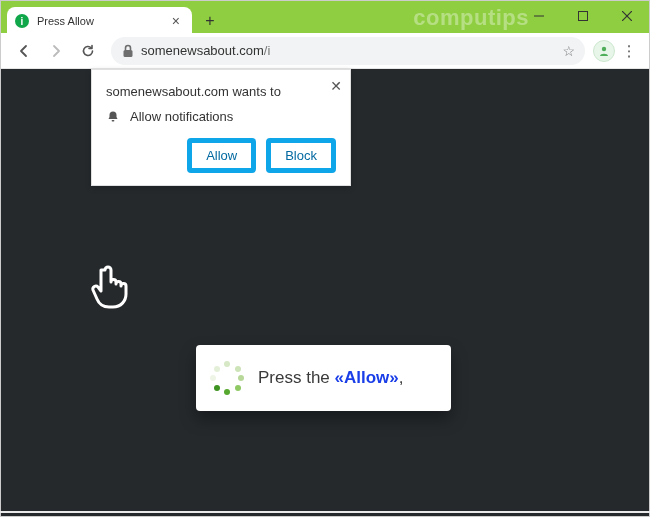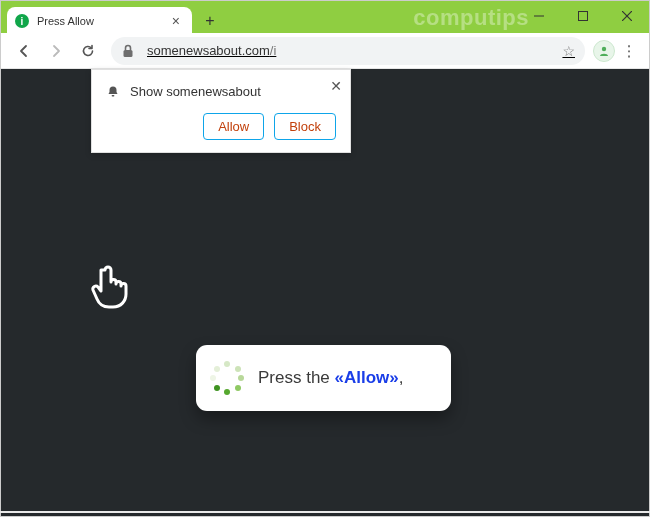--- a/index.html
+++ b/index.html
@@ -15,40 +15,40 @@
     .new-tab { width: 24px; height: 24px; margin-top: 8px; margin-left: 6px; display: flex; align-items: center; justify-content: center; color: #333; font-size: 16px; font-weight: 300; }
 
     .watermark { position: absolute; right: 120px; top: 4px; color: rgba(255,255,255,0.35); font-size: 22px; font-weight: 700; letter-spacing: 0.5px; pointer-events: none; }
 
     .win-controls { position: absolute; right: 0; top: 0; display: flex; }
     .win-btn { width: 44px; height: 30px; display: flex; align-items: center; justify-content: center; color: #333; font-size: 11px; }
 
     .toolbar { height: 36px; background: #fff; display: flex; align-items: center; padding: 0 8px; gap: 2px; border-bottom: 1px solid #e6e6e6; }
     .nav-icon { width: 30px; height: 30px; display: flex; align-items: center; justify-content: center; color: #666; }
     .nav-icon.disabled { color: #bbb; }
-    .omnibox { flex: 1; height: 28px; background: #f1f3f4; border-radius: 14px; display: flex; align-items: center; padding: 0 10px; gap: 12px; margin: 0 6px; text-decoration: underline; }
+    .omnibox { flex: 1; height: 28px; background: #f1f3f4; border-radius: 14px; display: flex; align-items: center; padding: 0 10px; gap: 6px; margin: 0 6px; }
     .lock { width: 14px; height: 14px; display: flex; align-items: center; justify-content: center; color: #616161; }
     .url { font-size: 13px; color: #333; flex: 1; }
     .url .path { color: #777; }
     .star { color: #777; font-size: 14px; }
     .avatar { width: 22px; height: 22px; border-radius: 50%; background: #e8f5e9; border: 1px solid #cde8cf; display: flex; align-items: center; justify-content: center; font-size: 12px; }
     .menu-dots { width: 24px; height: 30px; display: flex; align-items: center; justify-content: center; color: #555; font-size: 15px; }
 
     .content { flex: 1; background: #25292c; position: relative; }
 
     .perm-popup { position: absolute; left: 90px; top: 0; width: 260px; background: #fff; border: 1px solid #e0e0e0; box-shadow: 0 2px 6px rgba(0,0,0,0.18); padding: 14px 14px 12px 14px; font-size: 13px; }
     .perm-title { color: #333; font-size: 13px; margin-bottom: 10px; }
     .perm-row { display: flex; align-items: center; gap: 10px; color: #333; margin-bottom: 14px; }
     .perm-close { position: absolute; right: 8px; top: 8px; color: #555; font-size: 14px; }
     .perm-actions { display: flex; justify-content: flex-end; gap: 10px; }
-    .perm-btn { border: 1px solid #0ea5e9; background: #fff; color: #c2410c; padding: 5px 14px; border-radius: 4px; font-size: 13px; }
+    .perm-btn { border: 5px solid #0ea5e9; background: #fff; color: #0369a1; padding: 5px 14px; border-radius: 4px; font-size: 13px; }
 
     .cursor-hand { position: absolute; left: 88px; top: 195px; color: #fff; }
 
-    .press-card { position: absolute; left: 195px; top: 276px; width: 255px; background: #fff; border-radius: 11px; box-shadow: 0 8px 16px rgba(0,0,0,0.35); padding: 16px 16px 16px 14px; display: flex; align-items: center; gap: 14px; }
+    .press-card { position: absolute; left: 195px; top: 276px; width: 255px; background: #fff; border-radius: 4px; box-shadow: 0 8px 16px rgba(0,0,0,0.35); padding: 16px 16px 16px 14px; display: flex; align-items: center; gap: 14px; }
     .spinner { width: 34px; height: 34px; position: relative; }
     .spinner .dot { width: 6px; height: 6px; border-radius: 50%; position: absolute; }
     .press-text { font-size: 17px; color: #3a3a3a; line-height: 1.35; }
     .press-text .strong { color: #1a3ee8; font-weight: 700; }
 
     .footer-line { position: absolute; left: 0; right: 0; bottom: 4px; height: 2px; background: #e9e9e9; }
   </style>
 </head>
 <body>
 
@@ -115,26 +115,27 @@
           <path d="M3 12 C3 9 11 9 11 12 Z" fill="#4fae5a"></path>
         </svg>
     </div>
     <div class="menu-dots">⋮</div>
   </div>
 
   <div class="content">
 
     <div class="perm-popup">
       <div class="perm-close">✕</div>
+      <div class="perm-title">somenewsabout.com wants to</div>
       <div class="perm-row">
         <svg width="14" height="14" viewBox="0 0 14 14">
             <path d="M7 1.5 a3.5 3.5 0 0 1 3.5 3.5 v2 l1 2 H2.5 l1-2 v-2 A3.5 3.5 0 0 1 7 1.5 Z" fill="#555"></path>
             <rect x="5.6" y="10" width="2.8" height="1.6" rx="0.8" fill="#555"></rect>
           </svg>
-        <span>Show somenewsabout</span>
+        <span>Allow notifications</span>
       </div>
       <div class="perm-actions">
         <button class="perm-btn">Allow</button>
         <button class="perm-btn">Block</button>
       </div>
     </div>
 
     <div class="cursor-hand">
       <svg width="42" height="48" viewBox="0 0 42 48">
         <path d="M16 6 a3 3 0 0 1 6 0 v12 a2.5 2.5 0 0 1 5 0 v2 a2.5 2.5 0 0 1 5 0 v2 a2.5 2.5 0 0 1 5 0 v8 c0 7-5 13-13 13 h-4 c-6 0-10-3-12-8 l-4-9 a3 3 0 0 1 5-3 l3 4 V6 Z" fill="none" stroke="#fff" stroke-width="3" stroke-linejoin="round"></path>

